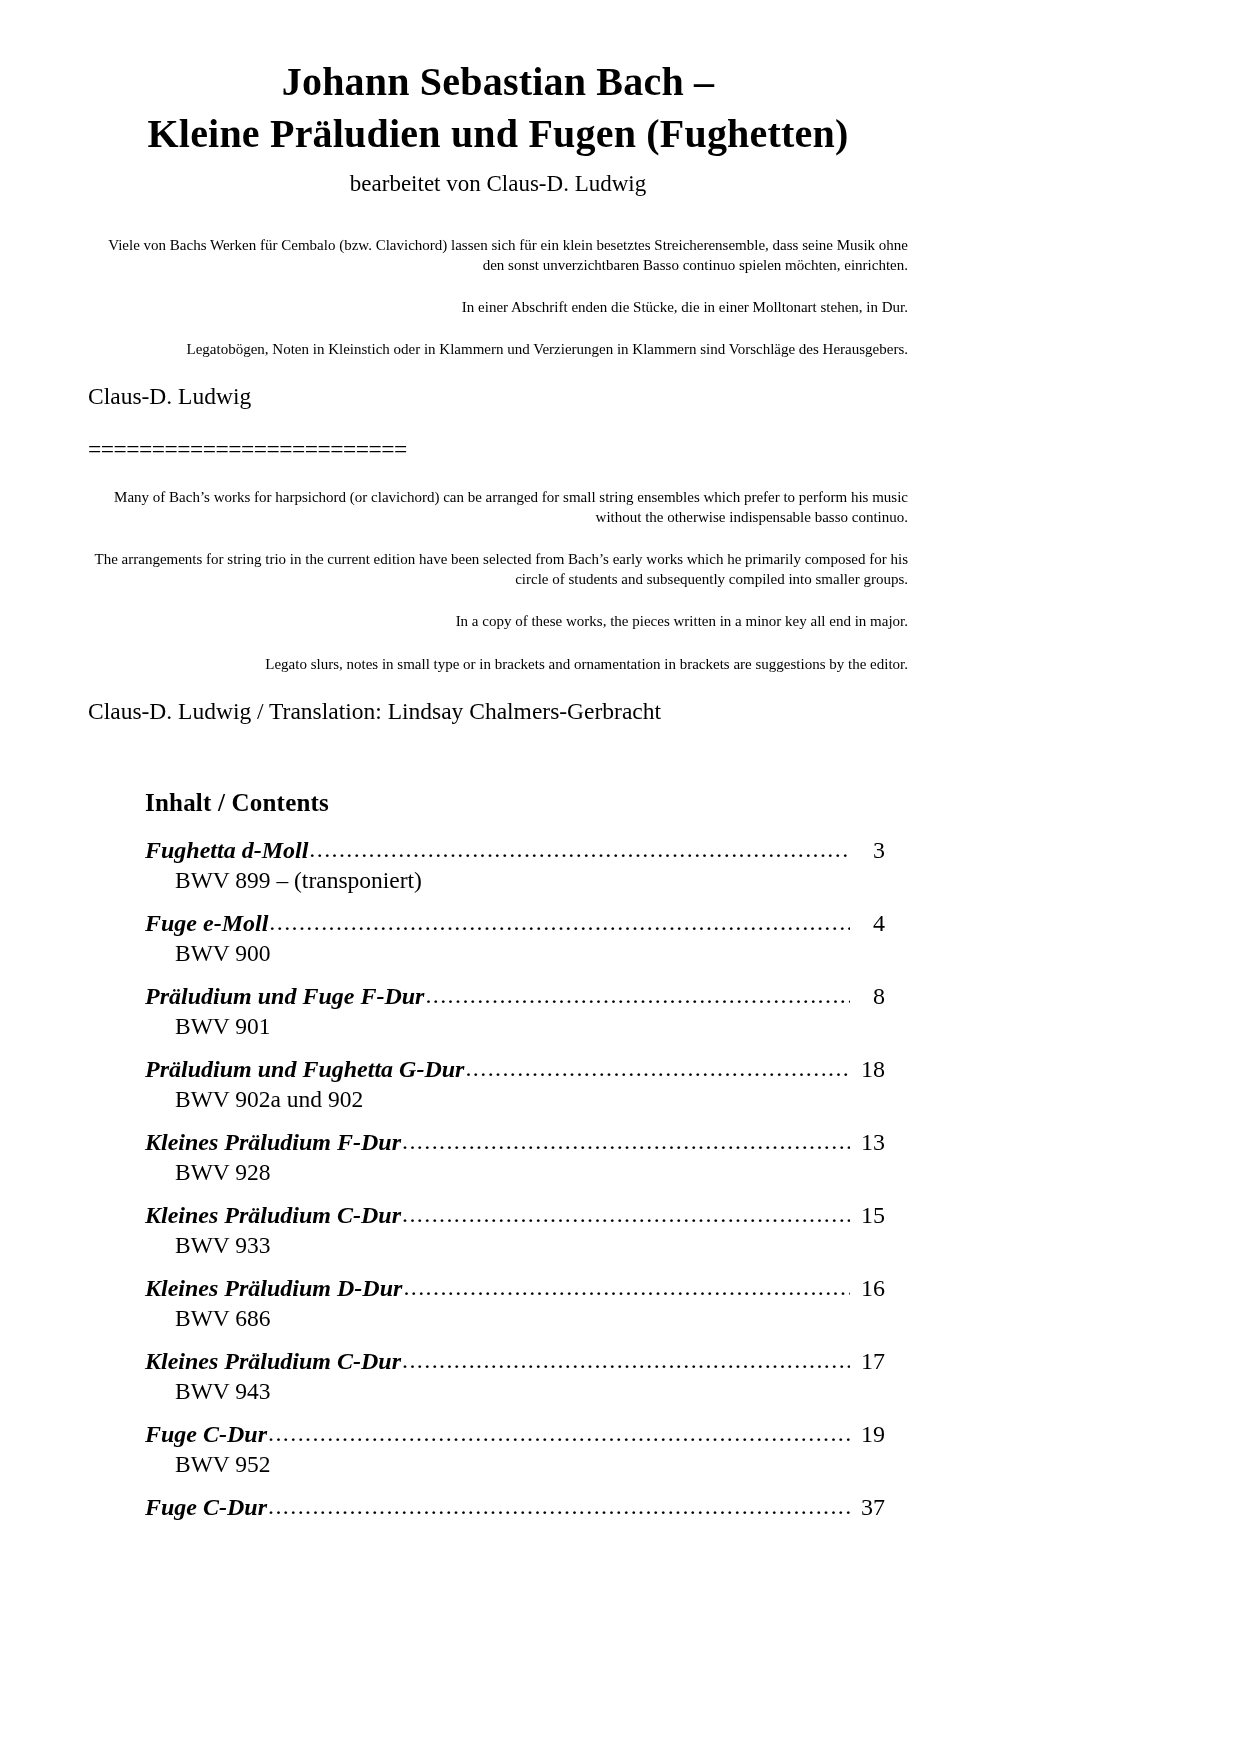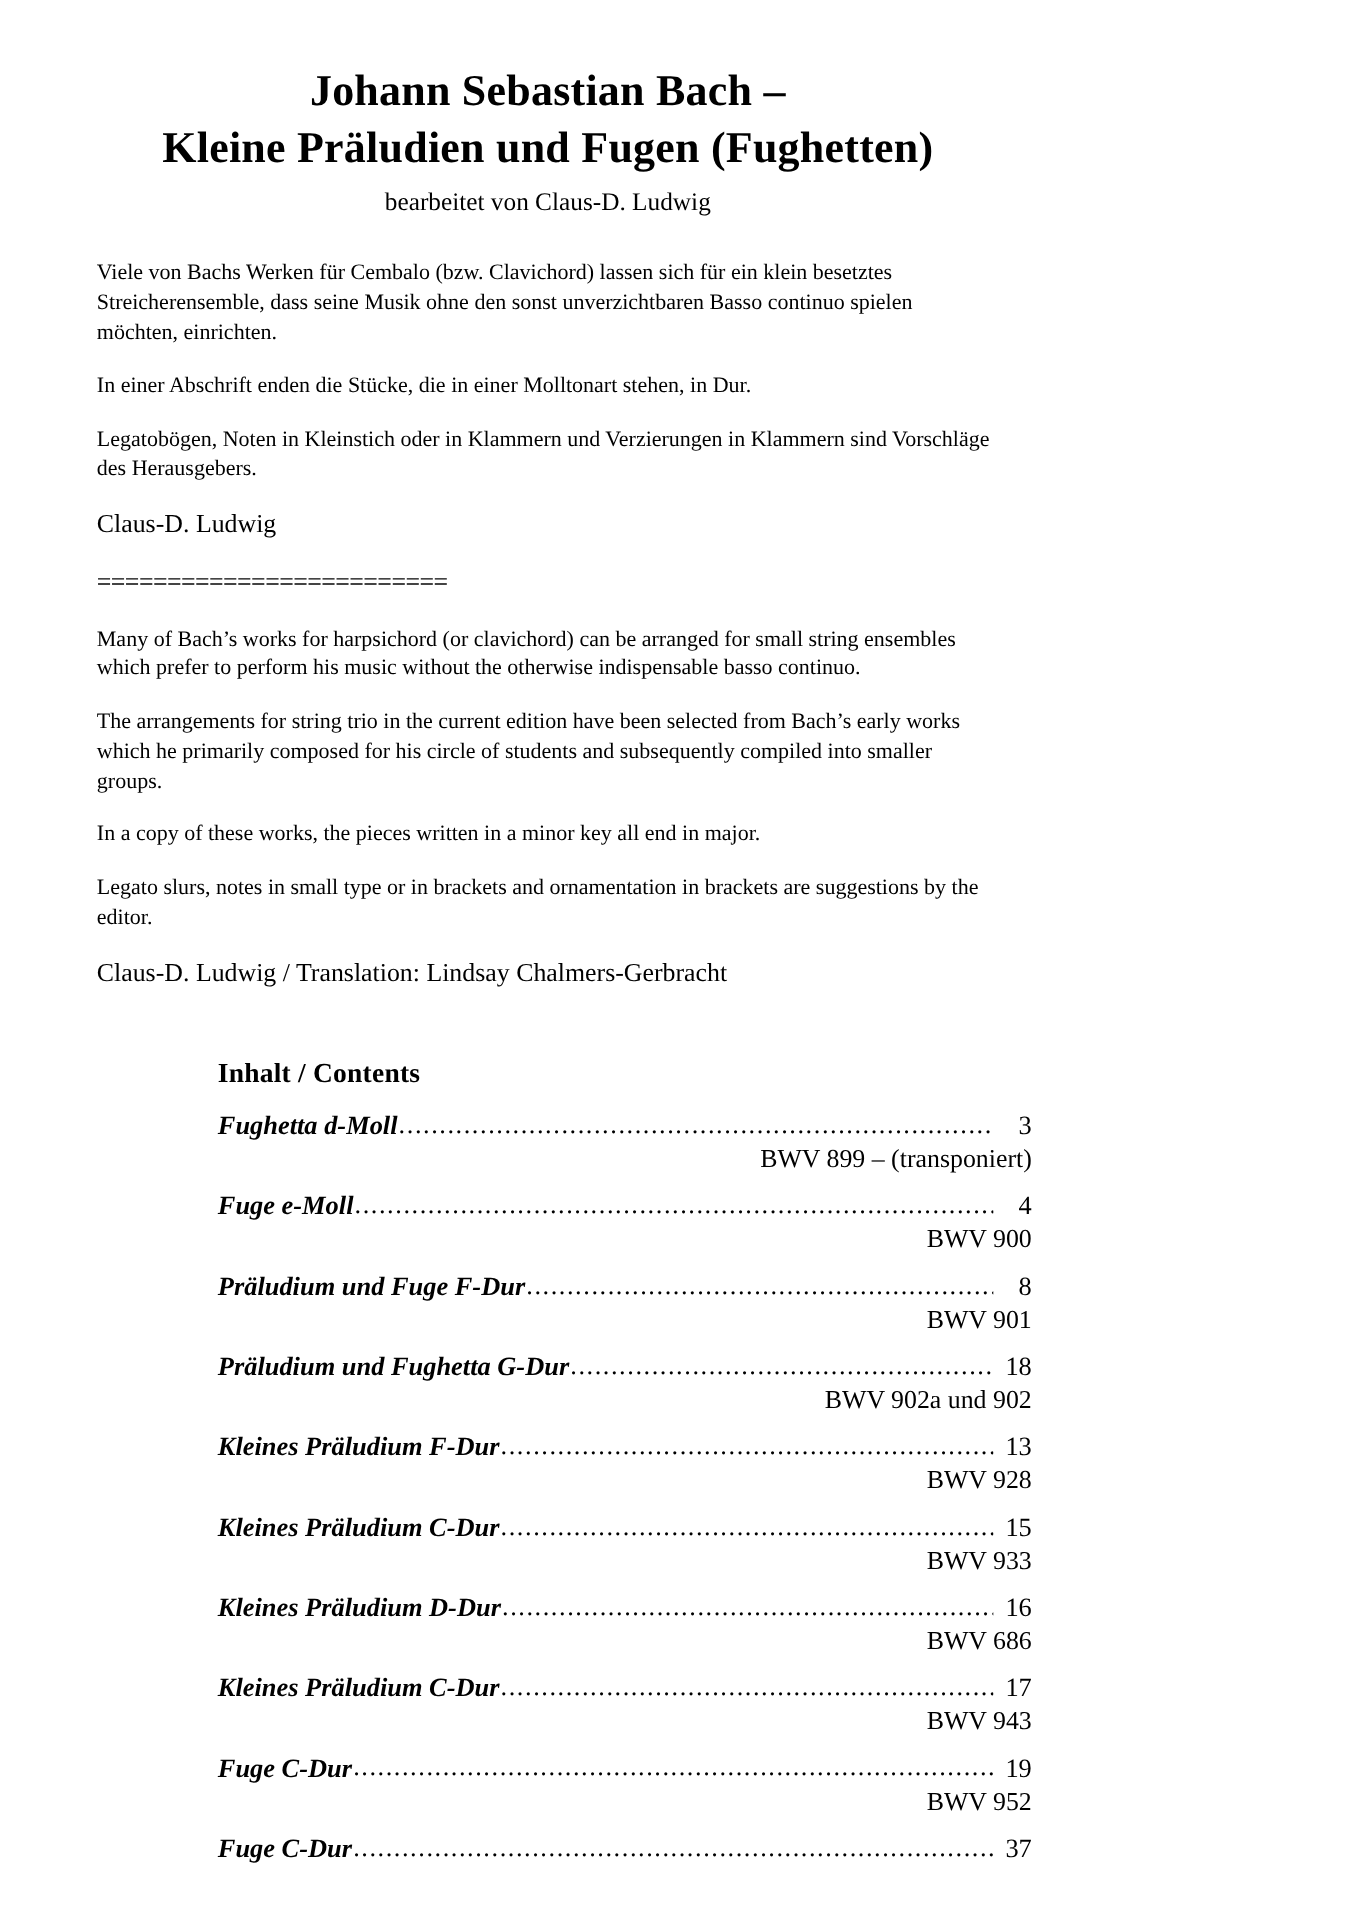--- a/index.html
+++ b/index.html
@@ -34,42 +34,42 @@
   }
   .subtitle {
     font-size: 23px;
     line-height: 1.35;
     margin-top: 8px;
   }
   .body-block {
     margin-top: 36px;
   }
   p.para {
-    font-size: 20px;
+    font-size: 15px;
     line-height: 1.34;
     margin: 0 0 22px 0;
-    text-align: left;
+    text-align: right;
     hyphens: none;
   }
   p.sig {
     font-size: 23.5px;
     line-height: 1.34;
     margin: 0 0 22px 0;
   }
   .separator {
     font-size: 23.5px;
     letter-spacing: -0.5px;
     margin: 0 0 24px 0;
     line-height: 1.2;
     font-family: "Liberation Serif", serif;
   }
   
   .toc {
     margin-top: 62px;
-    margin-left: 110px;
+    margin-left: 57px;
     width: 740px;
   }
   .toc-heading {
     font-size: 25px;
     font-weight: bold;
     margin-bottom: 20px;
     letter-spacing: 0.2px;
   }
   .toc-entry {
     margin-bottom: 16px;
@@ -100,21 +100,20 @@
     flex: 0 0 auto;
     font-size: 24px;
     text-align: right;
     min-width: 34px;
     white-space: nowrap;
   }
   .toc-sub {
     font-size: 23.5px;
     margin-top: 3px;
     margin-left: 30px;
-    text-align: right;
   }
 </style>
 </head>
 <body>
 
 <div class="page">
 
   <div class="title-block">
     <div class="title-line">Johann Sebastian Bach –</div>
     <div class="title-line second">Kleine Präludien und Fugen (Fughetten)</div>

